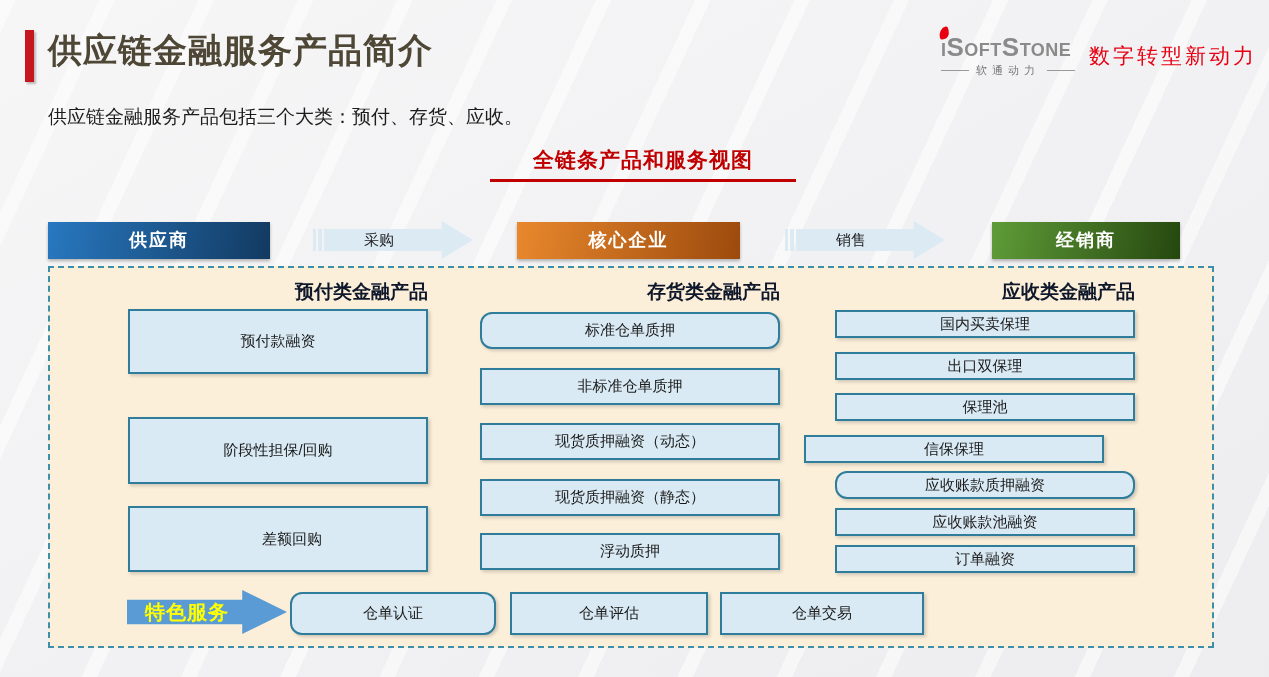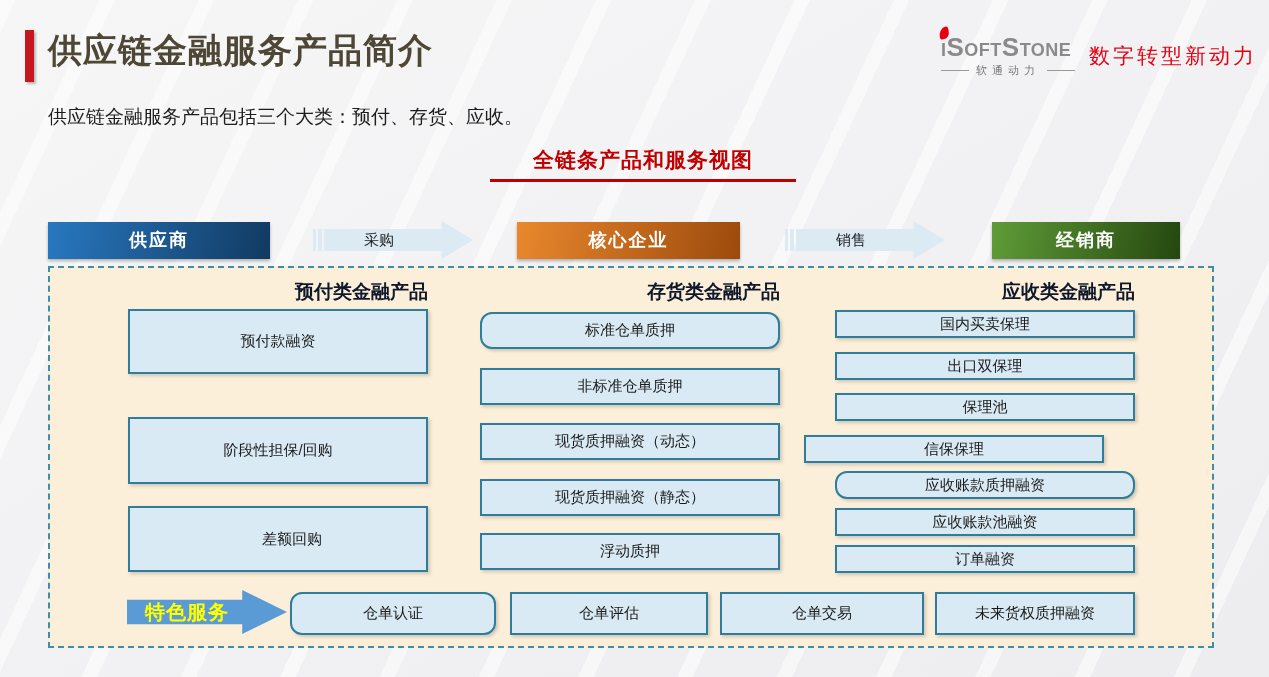--- a/index.html
+++ b/index.html
@@ -152,17 +152,16 @@
     <div class="pbox" style="left:785px; top:240px; height:28px;">应收账款池融资</div>
     <div class="pbox" style="left:785px; top:277px; height:28px;text-align:center;">订单融资</div>
 
     <div class="special-arrow">
       <span class="sa-shape"></span>
       <span class="sa-label">特色服务</span>
     </div>
     <div class="pbox" style="left:240px; top:324px; width:206px; height:43px;border-radius:12px;">仓单认证</div>
     <div class="pbox" style="left:460px; top:324px; width:198px; height:43px;">仓单评估</div>
     <div class="pbox" style="left:670px; top:324px; width:204px; height:43px;">仓单交易</div>
-    <div class="pbox" style="left:885px; top:324px; width:200px; height:43px;">未来货权质押融资</div>
 
   </div>
 
 </div>
 
 </body></html>

